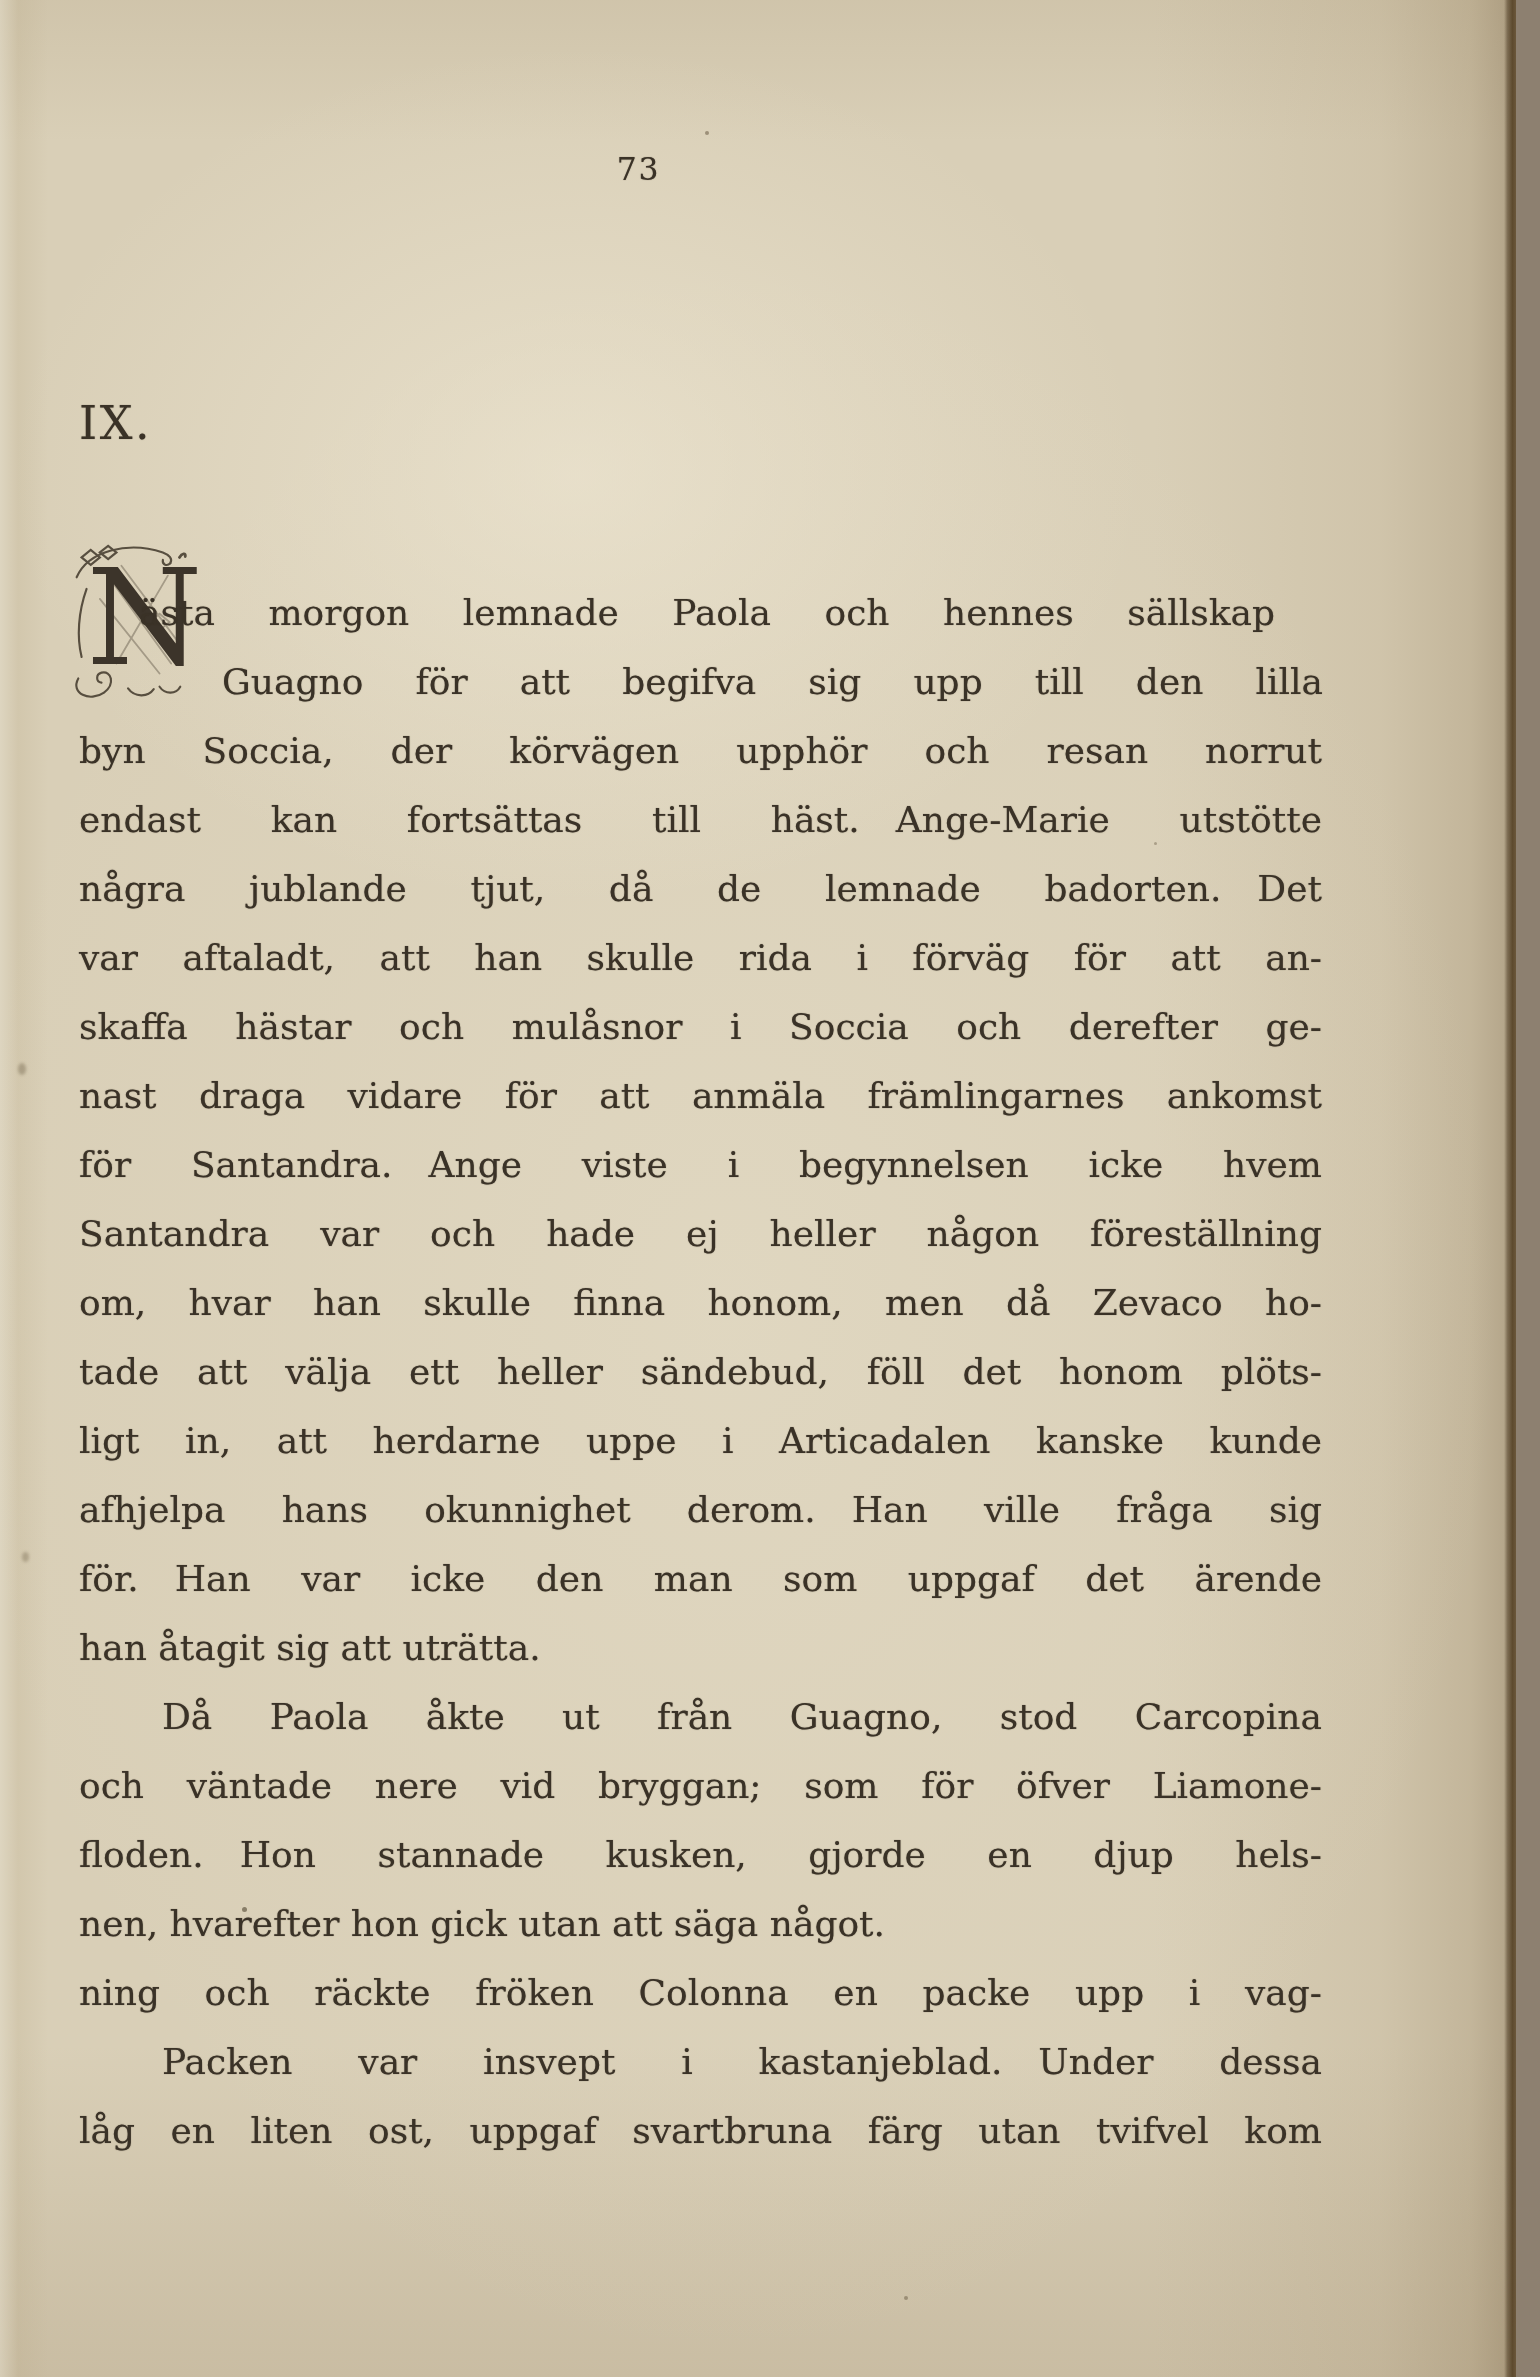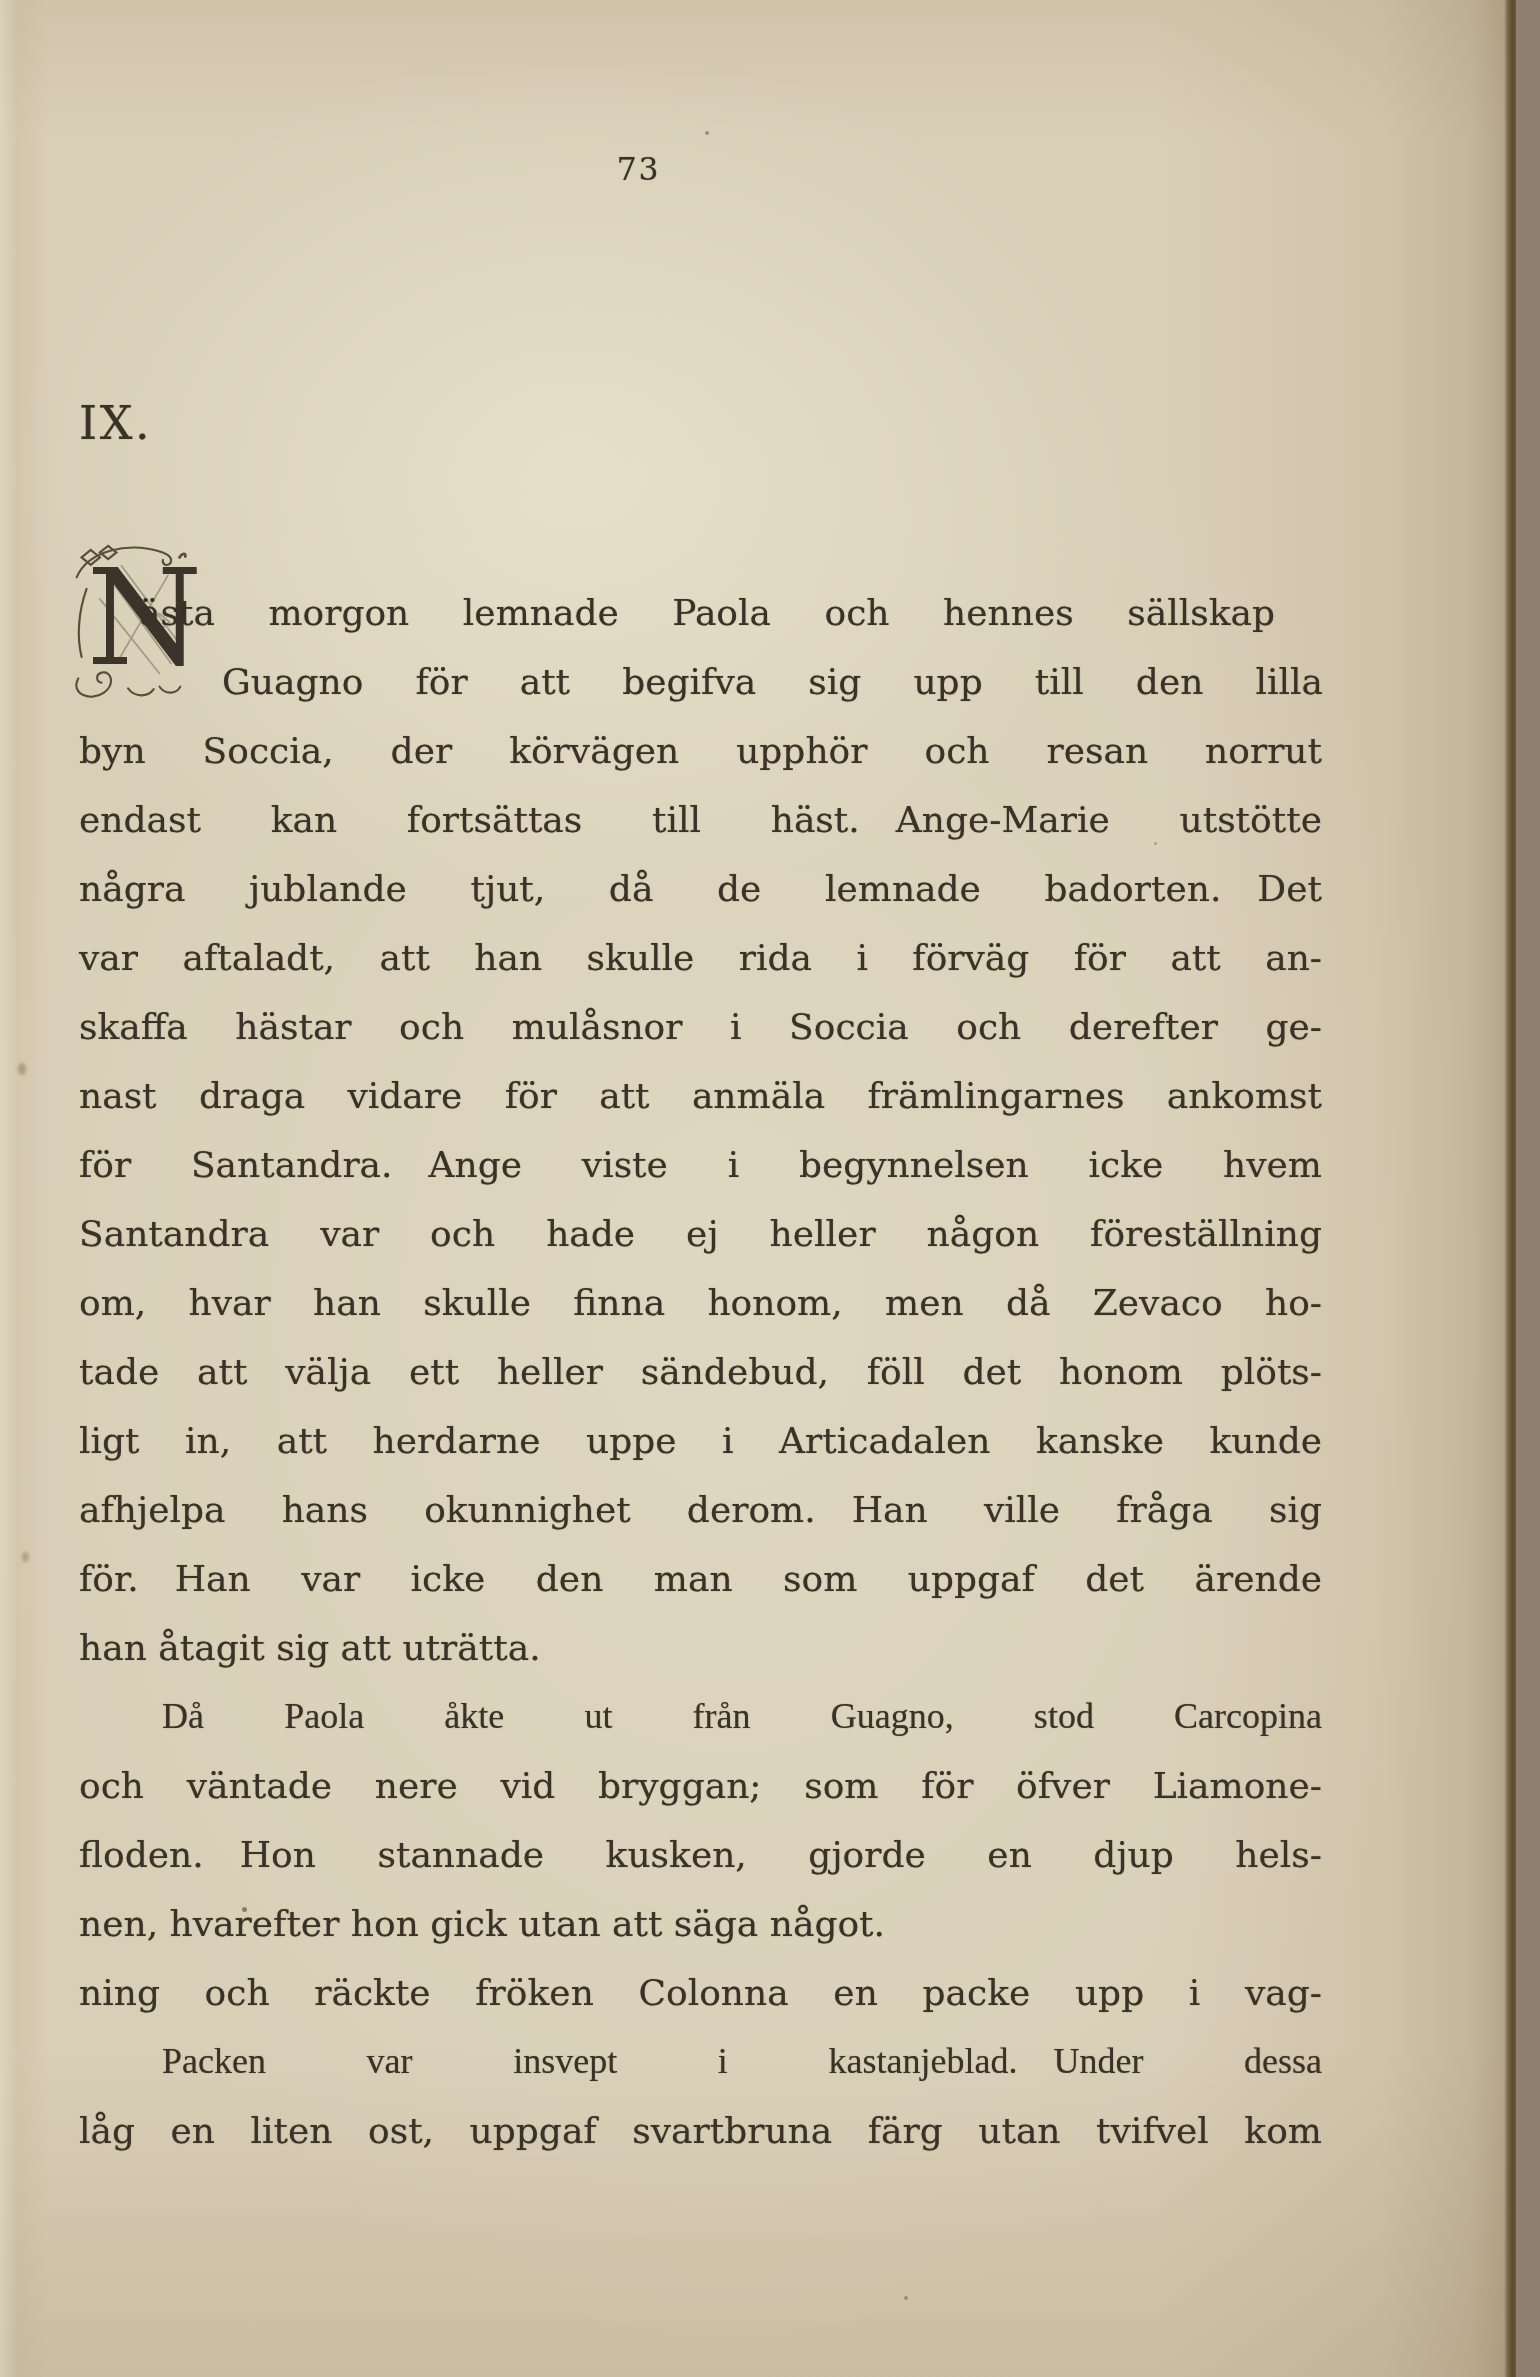--- a/index.html
+++ b/index.html
@@ -35,21 +35,21 @@
     font-size:36px;
   }
   .line{
     height:69px;line-height:69px;
     text-align:justify;text-align-last:justify;
     white-space:nowrap;
   }
   .line.cap1{margin-left:60px;width:1136px;}
   .line.cap2{margin-left:143px;width:1101px;}
   .line.end{text-align-last:left;}
-  .line.indent{text-indent:83px;font-family:Liberation Serif, serif;}
+  .line.indent{text-indent:83px;}
   #drop-cap{
     position:absolute;left:70px;top:539px;width:131px;height:162px;
   }
   .speck{position:absolute;border-radius:50%;}
 </style>
 </head>
 <body>
 
 <div id="page">
 

